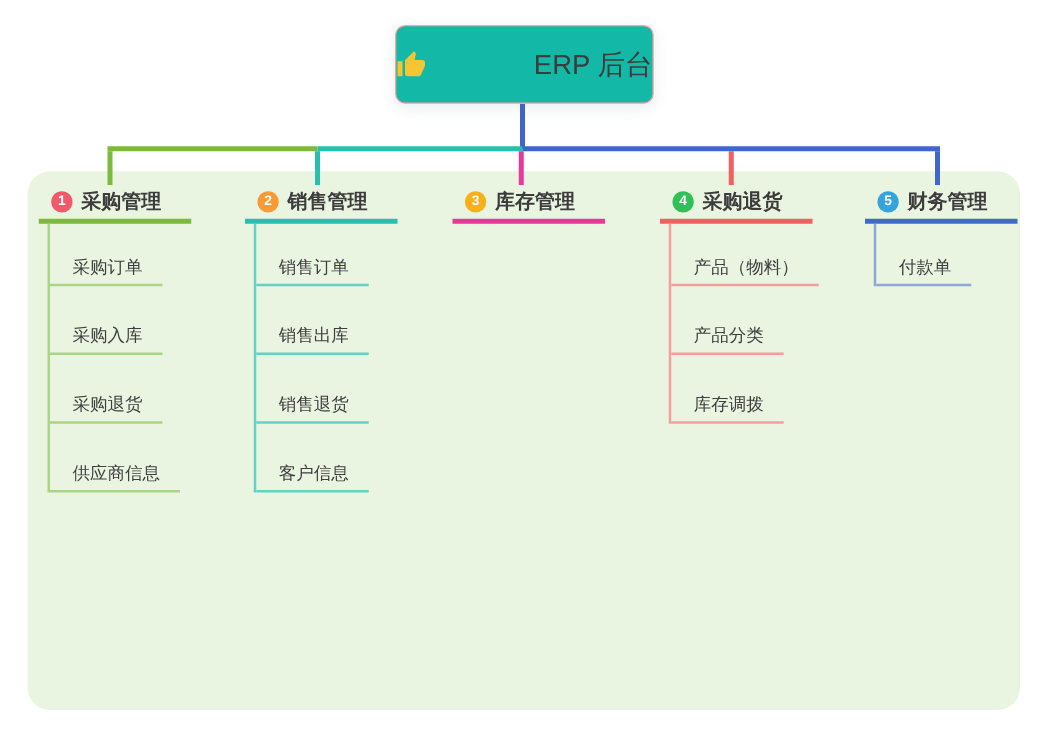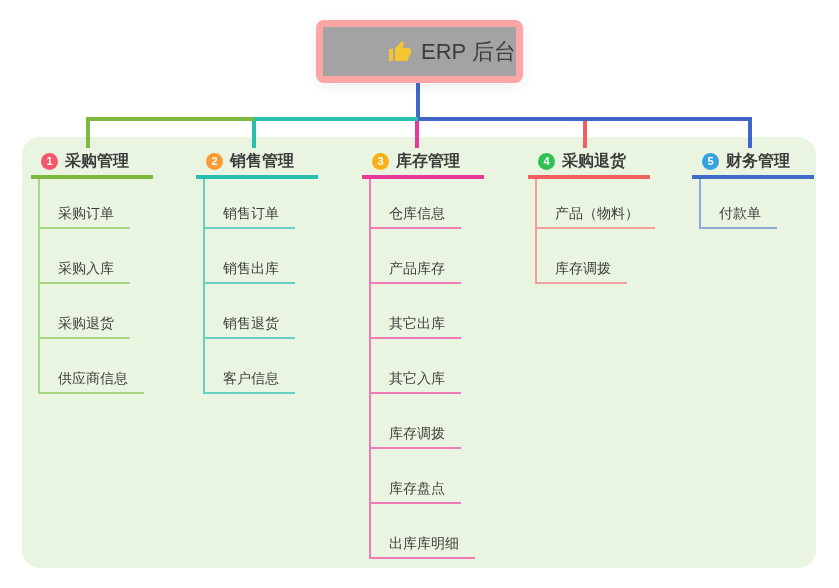--- a/index.html
+++ b/index.html
@@ -20,27 +20,27 @@
     left: 22px; top: 137px;
     width: 794px; height: 431px;
     background: #e9f5e0;
     border-radius: 18px;
   }
   
   .root-node {
     position: absolute;
     left: 316px; top: 20px;
     width: 207px; height: 63px;
-    background: #a3a3a3;
-    border: 7px solid #fca5a5;
+    background: #14b8a6;
+    border: 1px solid #fca5a5;
     border-radius: 8px;
     box-shadow: 0 3px 12px rgba(60,80,90,0.10);
     display: flex;
     align-items: center;
-    justify-content: flex-end;
+    justify-content: space-between;
     gap: 9px;
     font-size: 22px;
     font-weight: 500;
     color: #3c3c3c;
     z-index: 3;
   }
   .root-node .thumb { width: 24px; height: 24px; display: inline-block; }
   
   .line { position: absolute; z-index: 1; }
   .root-vline   { left: 416px; top: 83px;  width: 4px;  height: 36px; background: #4066c9; }
@@ -164,38 +164,30 @@
       <div class="child-row">销售退货</div>
       <div class="child-row">客户信息</div>
     </div>
   </div>
 
   <div class="branch b3">
     <div class="branch-title">
       <span class="badge">3</span>
       <span>库存管理</span>
     </div>
-    <div class="children">
-      <div class="child-row">仓库信息</div>
-      <div class="child-row">产品库存</div>
-      <div class="child-row">其它出库</div>
-      <div class="child-row">其它入库</div>
-      <div class="child-row">库存调拨</div>
-      <div class="child-row">库存盘点</div>
-      <div class="child-row">出库库明细</div>
-    </div>
   </div>
 
   <div class="branch b4">
     <div class="branch-title">
       <span class="badge">4</span>
       <span>采购退货</span>
     </div>
     <div class="children">
       <div class="child-row">产品（物料）</div>
+      <div class="child-row">产品分类</div>
       <div class="child-row">库存调拨</div>
     </div>
   </div>
 
   <div class="branch b5">
     <div class="branch-title">
       <span class="badge">5</span>
       <span>财务管理</span>
     </div>
     <div class="children">

